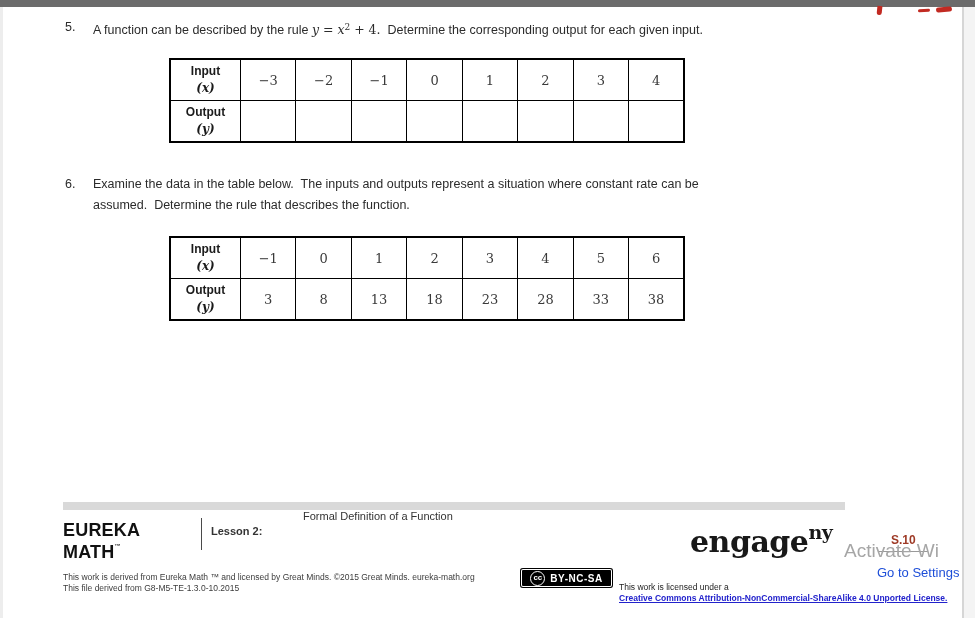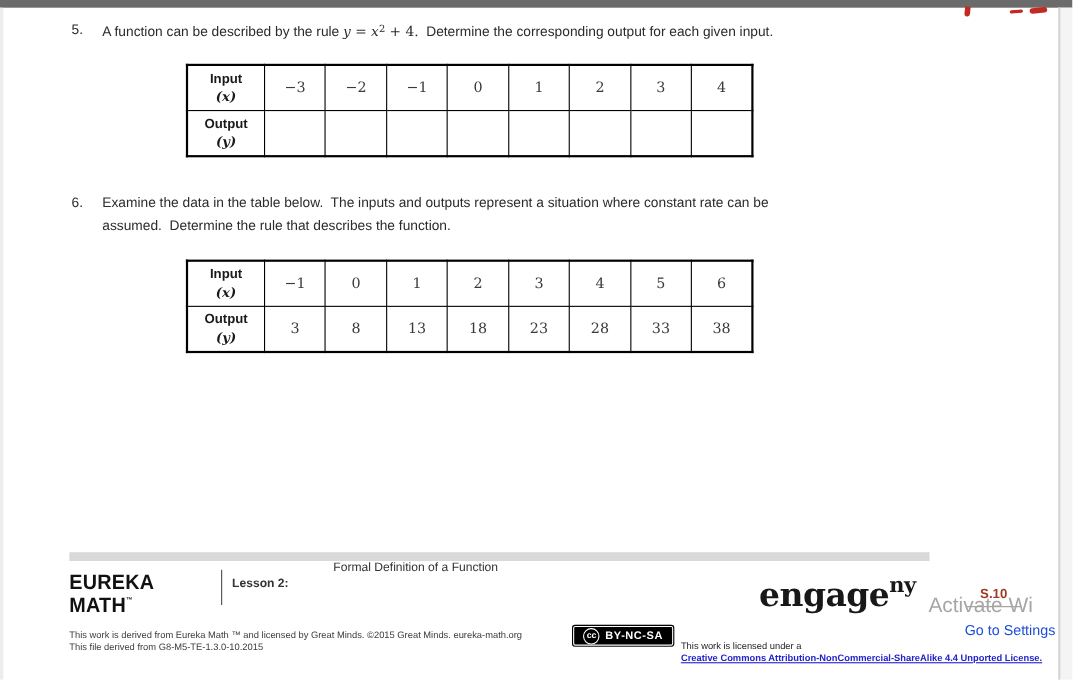--- a/index.html
+++ b/index.html
@@ -167,16 +167,16 @@
     <span>This file derived from G8-M5-TE-1.3.0-10.2015</span>
   </div>
 
   <div class="abs ccbadge">
     <span class="cc-circle">cc</span>
     <span class="cc-text">BY-NC-SA</span>
   </div>
 
   <div class="abs license">
     <span>This work is licensed under a</span><br>
-    <a href="#">Creative Commons Attribution-NonCommercial-ShareAlike 4.4 Unported License.</a>
+    <a href="#">Creative Commons Attribution-NonCommercial-ShareAlike 4.0 Unported License.</a>
   </div>
 
 </div>
 
 </body></html>

